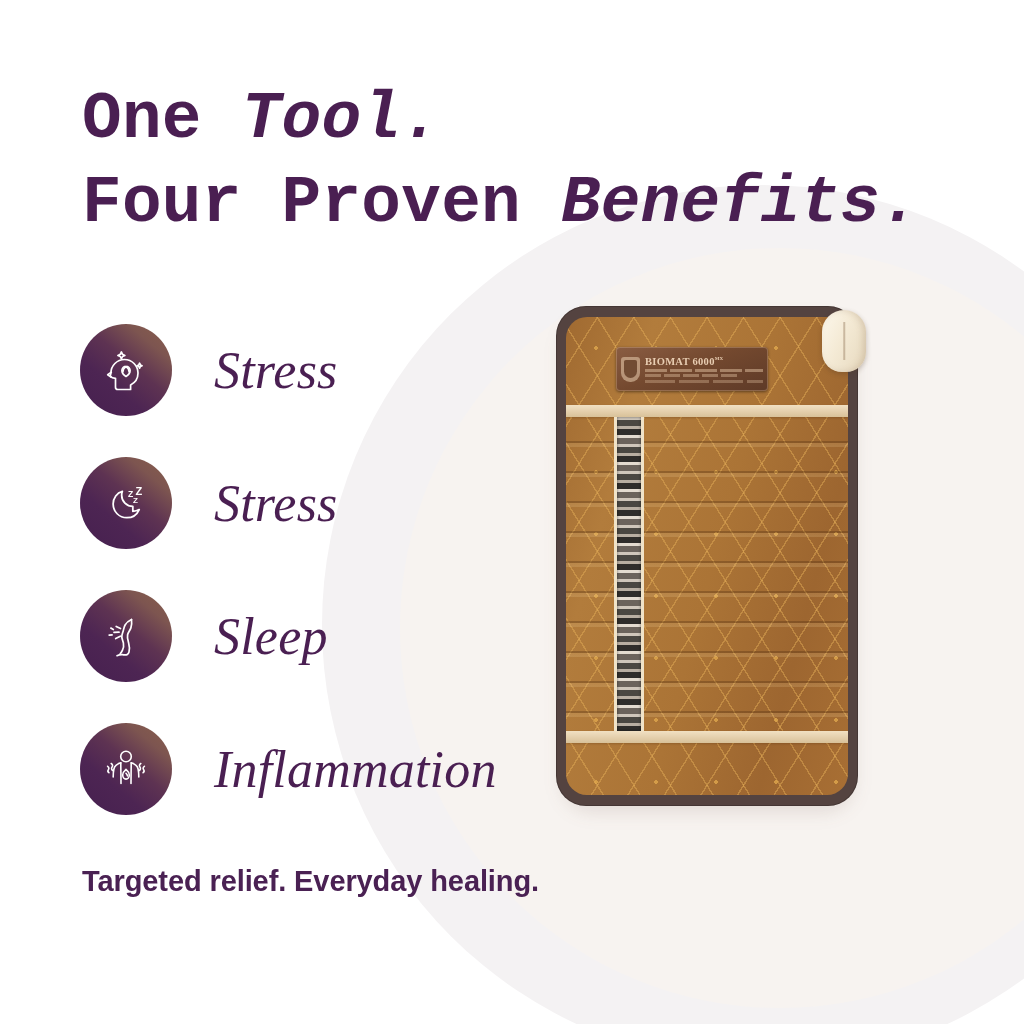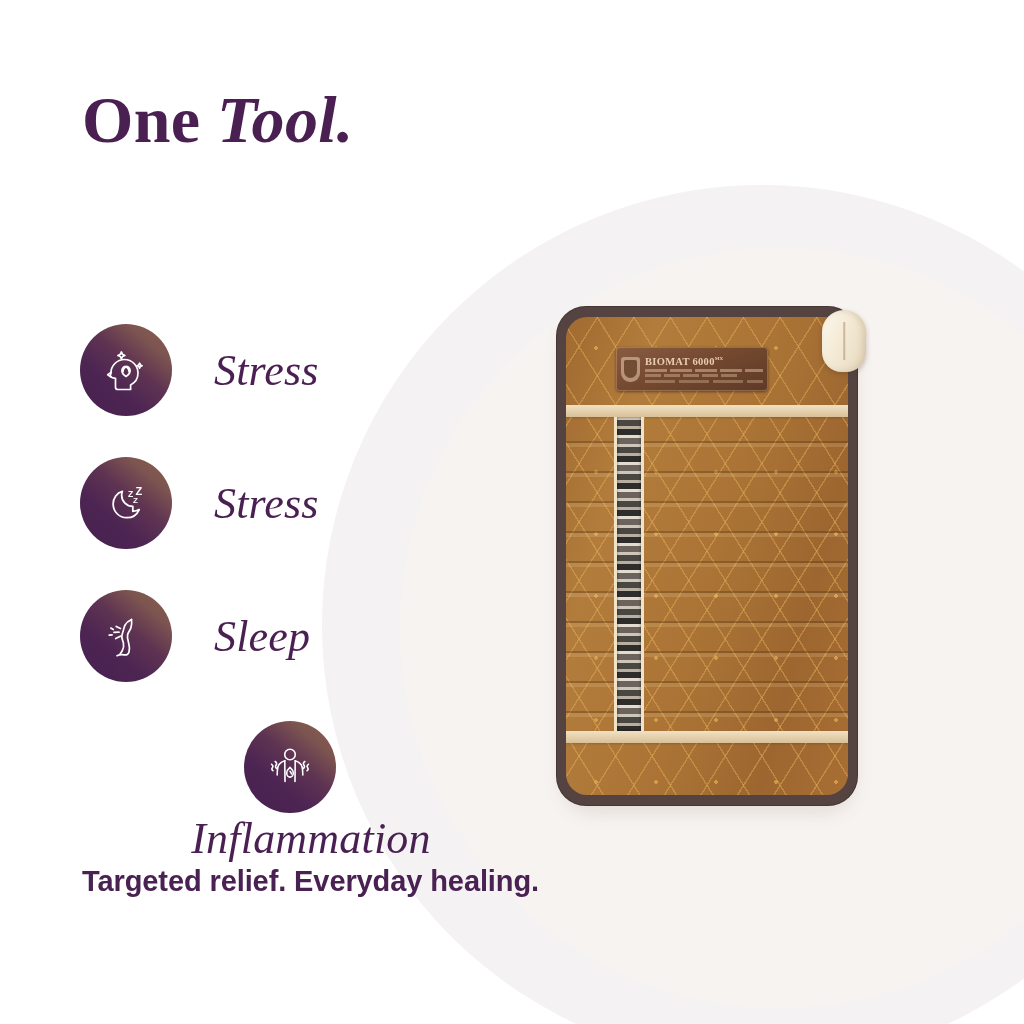--- a/index.html
+++ b/index.html
@@ -33,21 +33,21 @@
     border-radius:50%;
     background:#f7f3f0;
     z-index:1;
   }
 
   
   .headline{
     position:absolute;
     left:82px; top:78px;
     z-index:6;
-    font-family:Liberation Serif, serif;
+    font-family:Liberation Mono, monospace;
     color:#4a1f52;
     font-size:66px;
     line-height:1.27;
     letter-spacing:0.3px;
     white-space:nowrap;
   }
   .headline .em{ font-style:italic; }
   .headline .ln{ display:block; }
 
   
@@ -56,37 +56,37 @@
     left:80px; top:322px;
     z-index:6;
     width:420px;
   }
   .benefit-row{
     display:flex;
     align-items:center;
     height:96px;
     margin-bottom:37px;
   }
-  .benefit-row:last-child{ margin-bottom:0;flex-direction:column; }
+  .benefit-row:last-child{ margin-bottom:0; }
 
   .icon-circle{
     width:92px; height:92px;
     flex:0 0 92px;
     border-radius:50%;
     background: linear-gradient(40deg, #46204f 0%, #4d2553 34%, #5e3352 56%, #7d5550 78%, #8a604c 100%);
     display:flex; align-items:center; justify-content:center;
     position:relative;
   }
   .icon-circle svg{ display:block; }
 
   .benefit-label{
     margin-left:42px;
     font-family:"Liberation Serif", "DejaVu Serif", serif;
     font-style:italic;
-    font-size:44px;
+    font-size:52px;
     color:#4a1f52;
     letter-spacing:0.2px;
     white-space:nowrap;
   }
 
   
   .tagline{
     position:absolute;
     left:82px; top:860px;
     z-index:6;
@@ -253,20 +253,21 @@
 </head>
 <body>
 
 <div id="stage">
 
   <div class="bg-circle-outer"></div>
   <div class="bg-circle-inner"></div>
 
   <h1 class="headline">
     <span class="ln"><span>One </span><span class="em">Tool.</span></span>
+    <span class="ln"><span>Four Proven </span><span class="em">Benefits.</span></span>
   </h1>
 
   <div class="benefits">
 
     <div class="benefit-row">
       <div class="icon-circle">
         <svg width="54" height="54" viewBox="0 0 54 54" fill="none" stroke="#ffffff" stroke-width="1.7" stroke-linecap="round" stroke-linejoin="round">
           <path d="M16.5 40.5v-5.2c-2.6-.3-4.2-1-4.9-1.9-.6-.8 .3-2 .3-3.3 0-7.5 6.1-13.6 13.6-13.6S39 22.6 39 30.1c0 5.2-3 9.7-7.4 11.9v4.5H18.8c-1.3 0-2.3-1-2.3-2.3z"></path>
           <path d="M12.3 29.3 8.7 31.8l3.6 2.4"></path>
           <path d="M27 23.3c-2.3 0-4.1 1.9-4.1 4.2 0 2.9 2.5 5 4.1 6 1.6-1 4.1-3.1 4.1-6 0-2.3-1.8-4.2-4.1-4.2z"></path>

